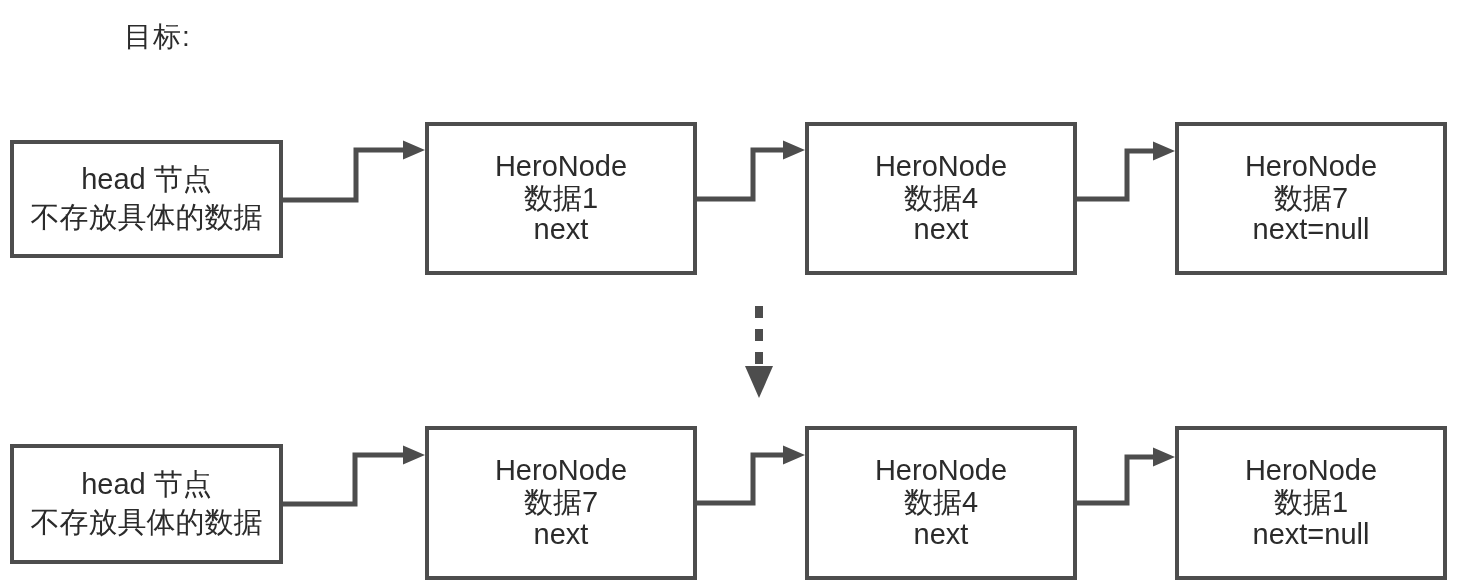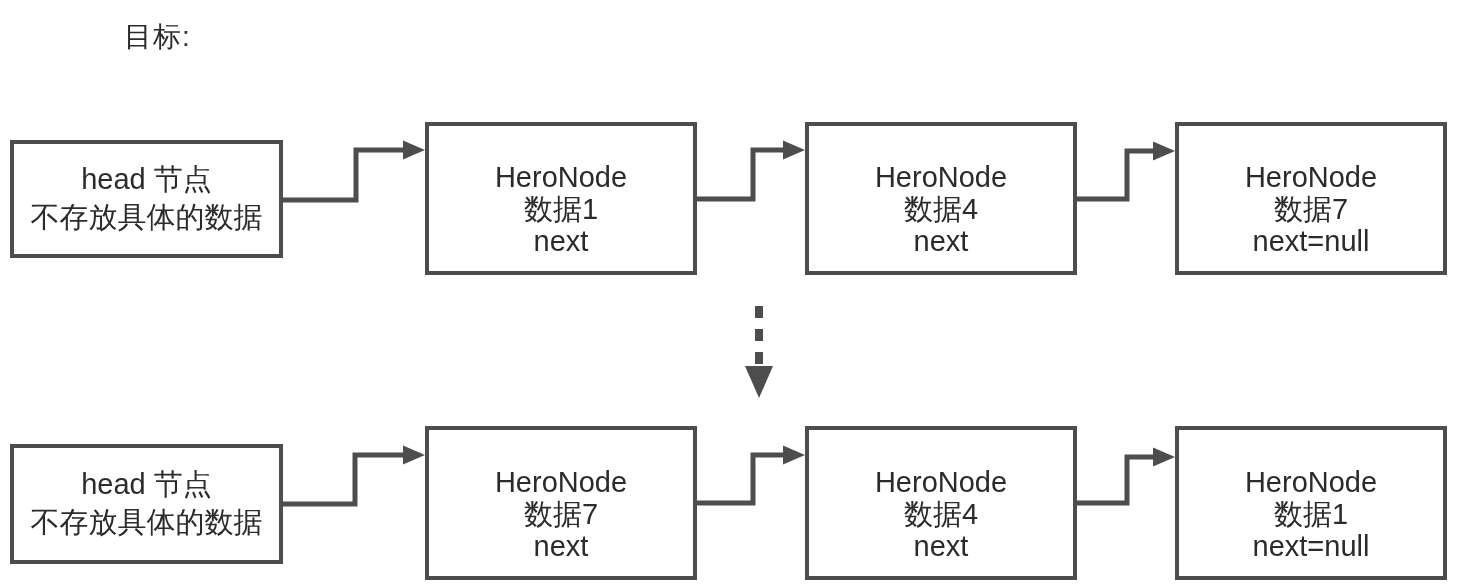--- a/index.html
+++ b/index.html
@@ -27,21 +27,21 @@
     line-height:1.1;
   }
   .box.head{
     width:273px;height:118px;
     justify-content:center;
     row-gap:6px;
   }
   .box.head.tall{height:120px;}
   .box.hero{
     width:272px;height:153px;
-    justify-content:flex-end;
+    justify-content:center;
     padding:13px 4px;
   }
   .box.hero.tall{height:154px;}
   .bline{white-space:nowrap;}
   svg.connectors{
     position:absolute;left:0;top:0;
     pointer-events:none;
   }
   .watermark{
     position:absolute;right:2px;top:540px;

